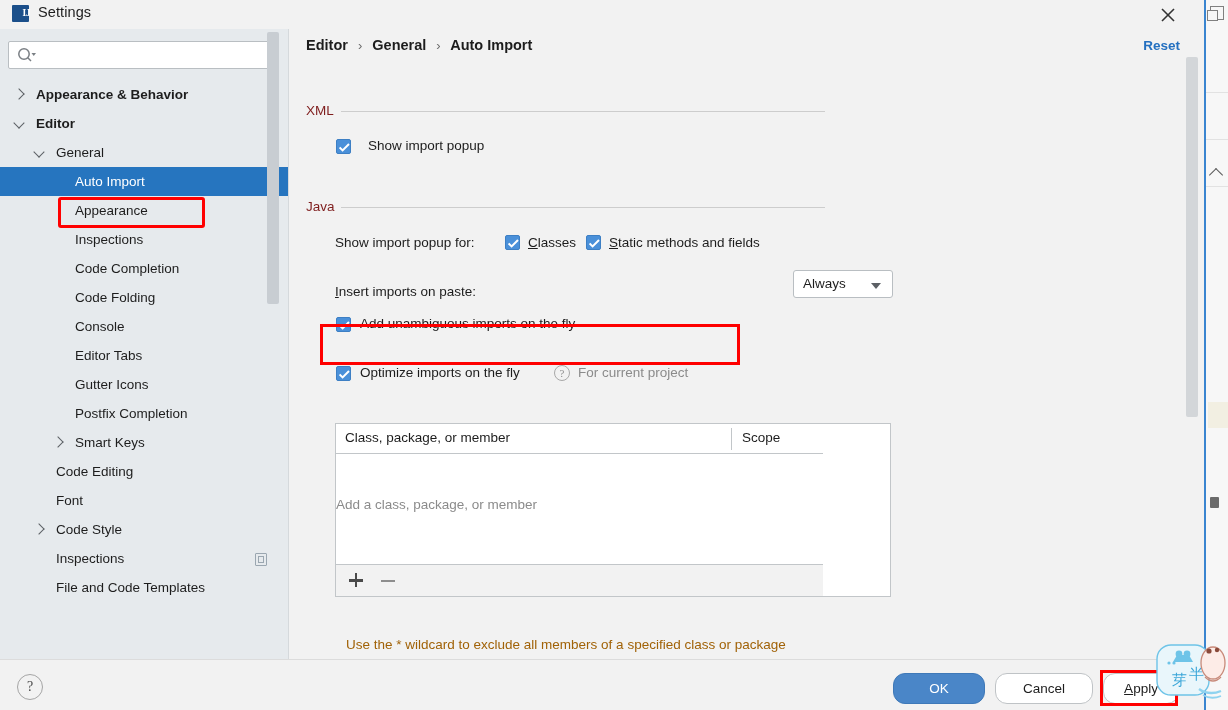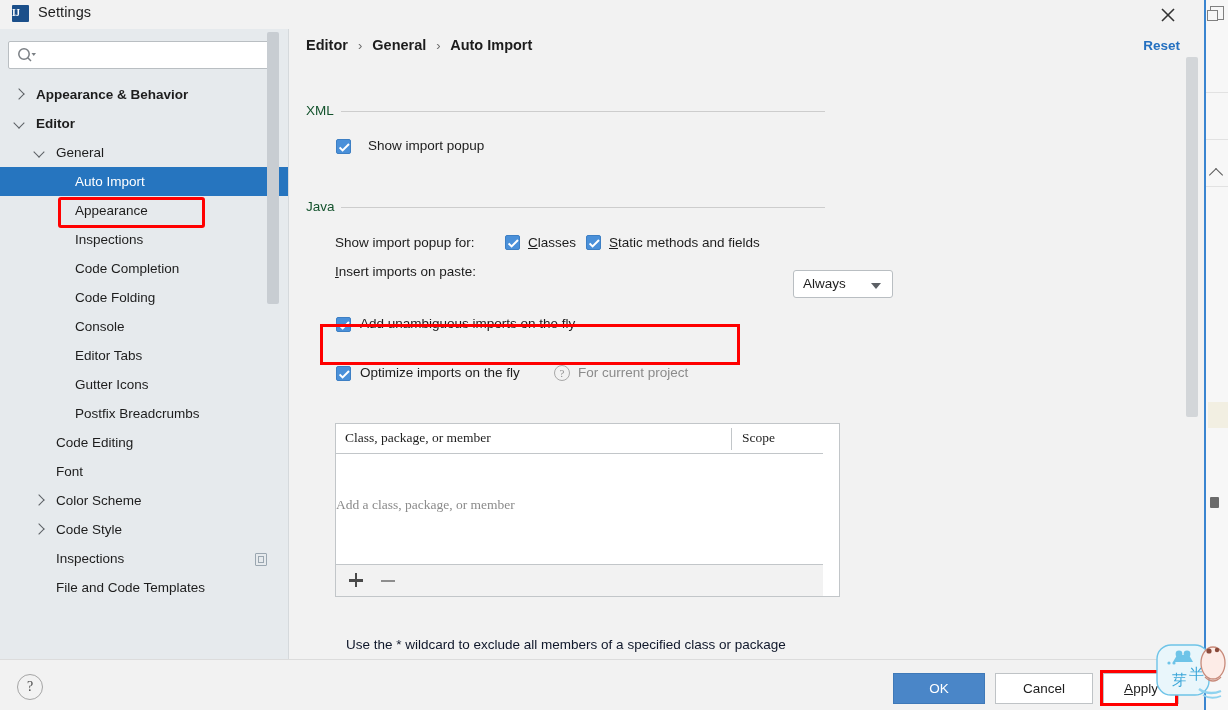--- a/index.html
+++ b/index.html
@@ -88,21 +88,21 @@
     left: 12px; top: 5px;
     width: 17px; height: 17px;
     background: #1b4f8a;
     border-radius: 1px;
   }
   #app-icon span {
     position: absolute;
     left: 0; top: 0;
     width: 18px; height: 17px;
     line-height: 17px;
-    text-align: left;
+    text-align: right;
     font-size: 9.5px;
     font-weight: bold;
     color: #ffffff;
     font-family: "Liberation Serif", serif;
     letter-spacing: -0.5px;
   }
   #window-title {
     position: absolute;
     left: 38px; top: 4px;
     font-size: 14.5px;
@@ -237,21 +237,21 @@
     font-size: 13.5px;
     font-weight: bold;
     color: #2470c0;
     cursor: default;
   }
 
   
   .group-head {
     position: absolute;
     font-size: 13.5px;
-    color: #14532d;
+    color: #7f1d1d;
     white-space: nowrap;
   }
   .group-rule {
     position: absolute;
     height: 1px;
     background: #cdcdcd;
   }
 
   
   .cb {
@@ -321,25 +321,24 @@
   
   #exclude-label {
     position: absolute;
     left: 35px; top: 383px;
     font-size: 13.5px;
     color: #1d1d1d;
   }
   #exclude-table {
     position: absolute;
     left: 45px; top: 394px;
-    width: 505px; height: 174px;
+    width: 556px; height: 174px;
     box-sizing: border-box;
     border: 1px solid #c2c6c9;
     background: #ffffff;
-    font-family: Liberation Serif, serif;
   }
   #table-header {
     position: absolute;
     left: 0; top: 0;
     width: 487px; height: 30px;
     border-bottom: 1px solid #c2c6c9;
     box-sizing: border-box;
     background: #ffffff;
   }
   #table-header .th {
@@ -384,21 +383,21 @@
   }
   .tb-plus-h { left: 5px; top: 10px; width: 14px; height: 2.5px; }
   .tb-plus-v { left: 10.7px; top: 4px; width: 2.5px; height: 14px; }
   .tb-minus  { left: 4px; top: 11px; width: 14px; height: 1.6px; background: #8e8e8e; }
 
   #wildcard-hint {
     position: absolute;
     left: 56px; top: 605px;
     width: 460px;
     font-size: 13.5px;
-    color: #0f172a;
+    color: #a16207;
     line-height: 22px;
   }
 
   
   #main-scrollbar-thumb {
     position: absolute;
     right: 6px; top: 28px;
     width: 12px; height: 360px;
     background: #d3d6d9;
     border-radius: 2px;
@@ -424,21 +423,21 @@
     font-size: 14px;
     color: #4a4a4a;
     font-family: "Liberation Serif", serif;
     cursor: default;
   }
   .dlg-btn {
     position: absolute;
     top: 13px;
     height: 31px;
     box-sizing: border-box;
-    border-radius: 0;
+    border-radius: 12px;
     font-family: "Liberation Sans", sans-serif;
     font-size: 13.5px;
     text-align: center;
     cursor: default;
     background: #ffffff;
     border: 1px solid #bfc3c6;
     color: #1d1d1d;
     line-height: 29px;
   }
   #ok-button {
@@ -542,31 +541,31 @@
         <div class="tree-item">
           <span class="tree-label" style="left: 75px;">Console</span>
         </div>
         <div class="tree-item">
           <span class="tree-label" style="left: 75px;">Editor Tabs</span>
         </div>
         <div class="tree-item">
           <span class="tree-label" style="left: 75px;">Gutter Icons</span>
         </div>
         <div class="tree-item">
-          <span class="tree-label" style="left: 75px;">Postfix Breadcrumbs</span>
+          <span class="tree-label" style="left: 75px;">Postfix Completion</span>
+        </div>
+        <div class="tree-item">
+          <span class="arrow right" style="left: 54px;"></span>
+          <span class="tree-label" style="left: 75px;">Smart Keys</span>
         </div>
         <div class="tree-item">
           <span class="tree-label" style="left: 56px;">Code Editing</span>
         </div>
         <div class="tree-item">
           <span class="tree-label" style="left: 56px;">Font</span>
-        </div>
-        <div class="tree-item">
-          <span class="arrow right" style="left: 35px;"></span>
-          <span class="tree-label" style="left: 56px;">Color Scheme</span>
         </div>
         <div class="tree-item">
           <span class="arrow right" style="left: 35px;"></span>
           <span class="tree-label" style="left: 56px;">Code Style</span>
         </div>
         <div class="tree-item">
           <span class="tree-label" style="left: 56px;">Inspections</span>
           <span class="copy-icon"></span>
         </div>
         <div class="tree-item">
@@ -617,21 +616,21 @@
     <div class="cb" style="left:296px; top:206px;">
       <svg width="11" height="9" viewBox="0 0 11 9">
           <polyline points="0.6,4.4 3.6,7.4 10,1" fill="none" stroke="#ffffff" stroke-width="2"></polyline>
         </svg>
     </div>
     <div class="cb-label" style="left:319px; top:206px;">
       <span class="mn">S</span><span id="static-rest">tatic methods and fields</span>
     </div>
 
     <div class="cb-label" style="left:45px; top:219px; top:219px;"></div>
-    <div class="cb-label" style="left:45px; top:235px;">
+    <div class="cb-label" style="left:45px; top:255px;">
       <span class="mn">I</span><span id="insert-rest">nsert imports on paste:</span>
     </div>
 
     <div id="combo-insert">
       <span class="val">Always</span>
       <span class="caret"></span>
     </div>
 
     <div class="cb" style="left:46px; top:288px;">
       <svg width="11" height="9" viewBox="0 0 11 9">

